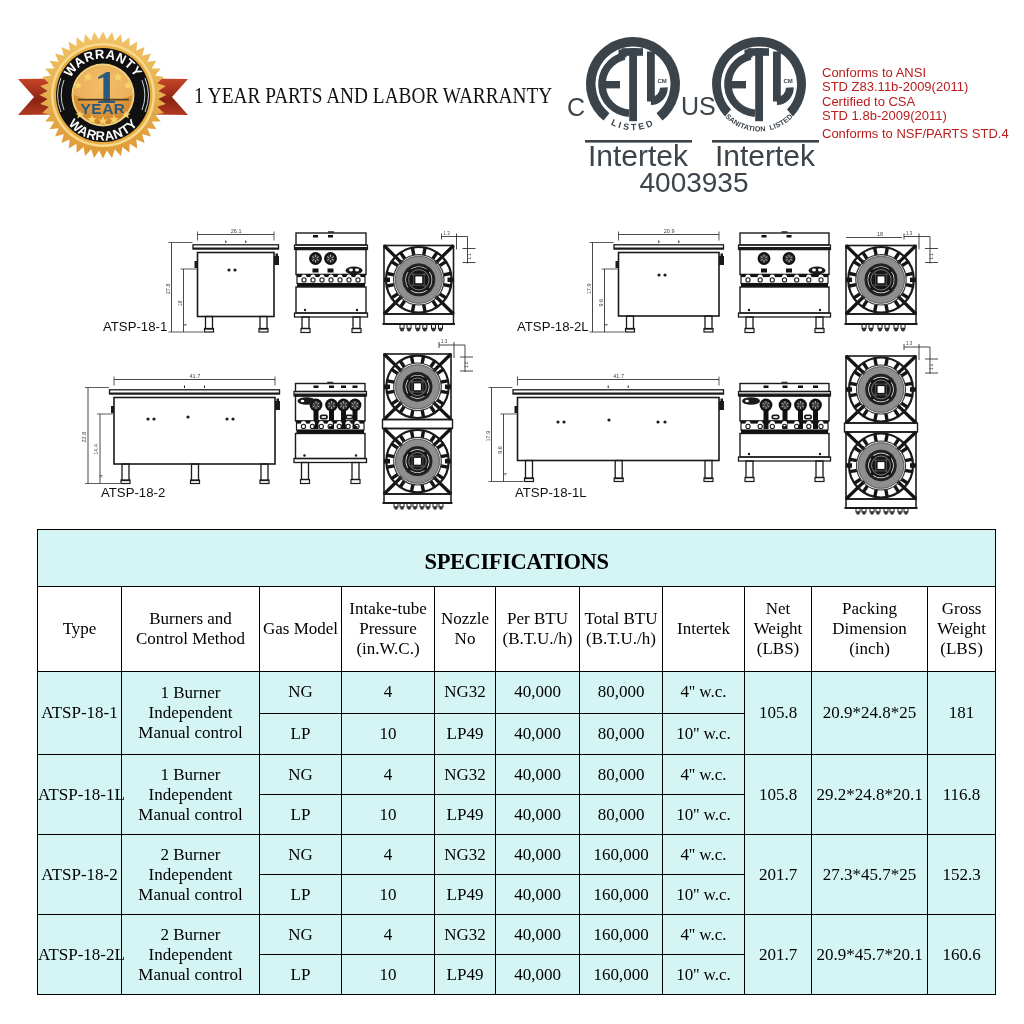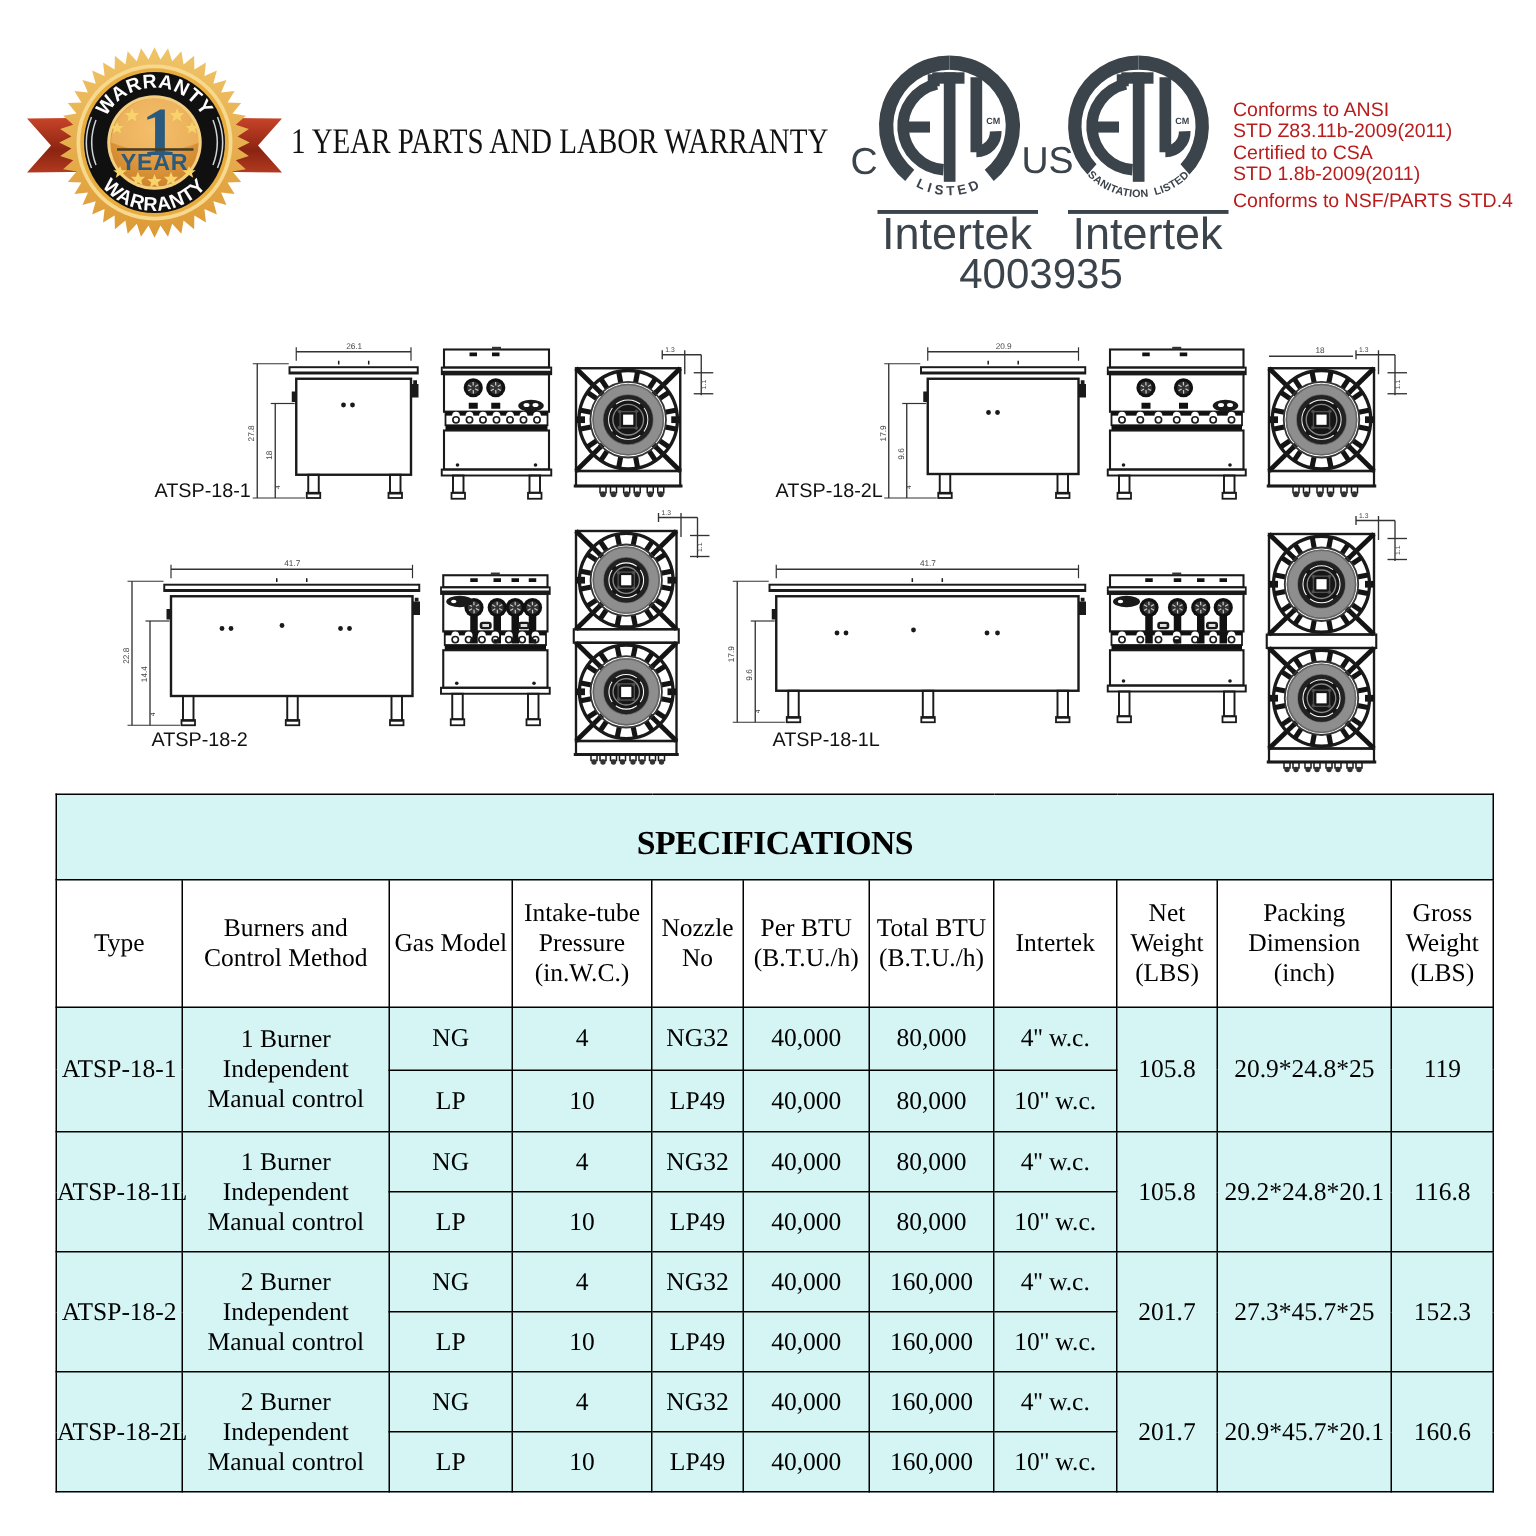--- a/index.html
+++ b/index.html
@@ -946,21 +946,21 @@
     <td rowspan="2" style="white-space:nowrap;">ATSP-18-1</td>
     <td rowspan="2">1 Burner<br>Independent<br>Manual control</td>
     <td style="height:40.5px;">NG</td>
         <td>4</td>
         <td>NG32</td>
         <td>40,000</td>
         <td>80,000</td>
         <td>4'' w.c.</td>
     <td rowspan="2">105.8</td>
         <td rowspan="2">20.9*24.8*25</td>
-        <td rowspan="2">119</td>
+        <td rowspan="2">181</td>
   </tr>
   <tr class="cy">
         <td style="height:40.5px;">LP</td>
         <td>10</td>
         <td>LP49</td>
         <td>40,000</td>
         <td>80,000</td>
         <td>10'' w.c.</td>
       </tr>
 

